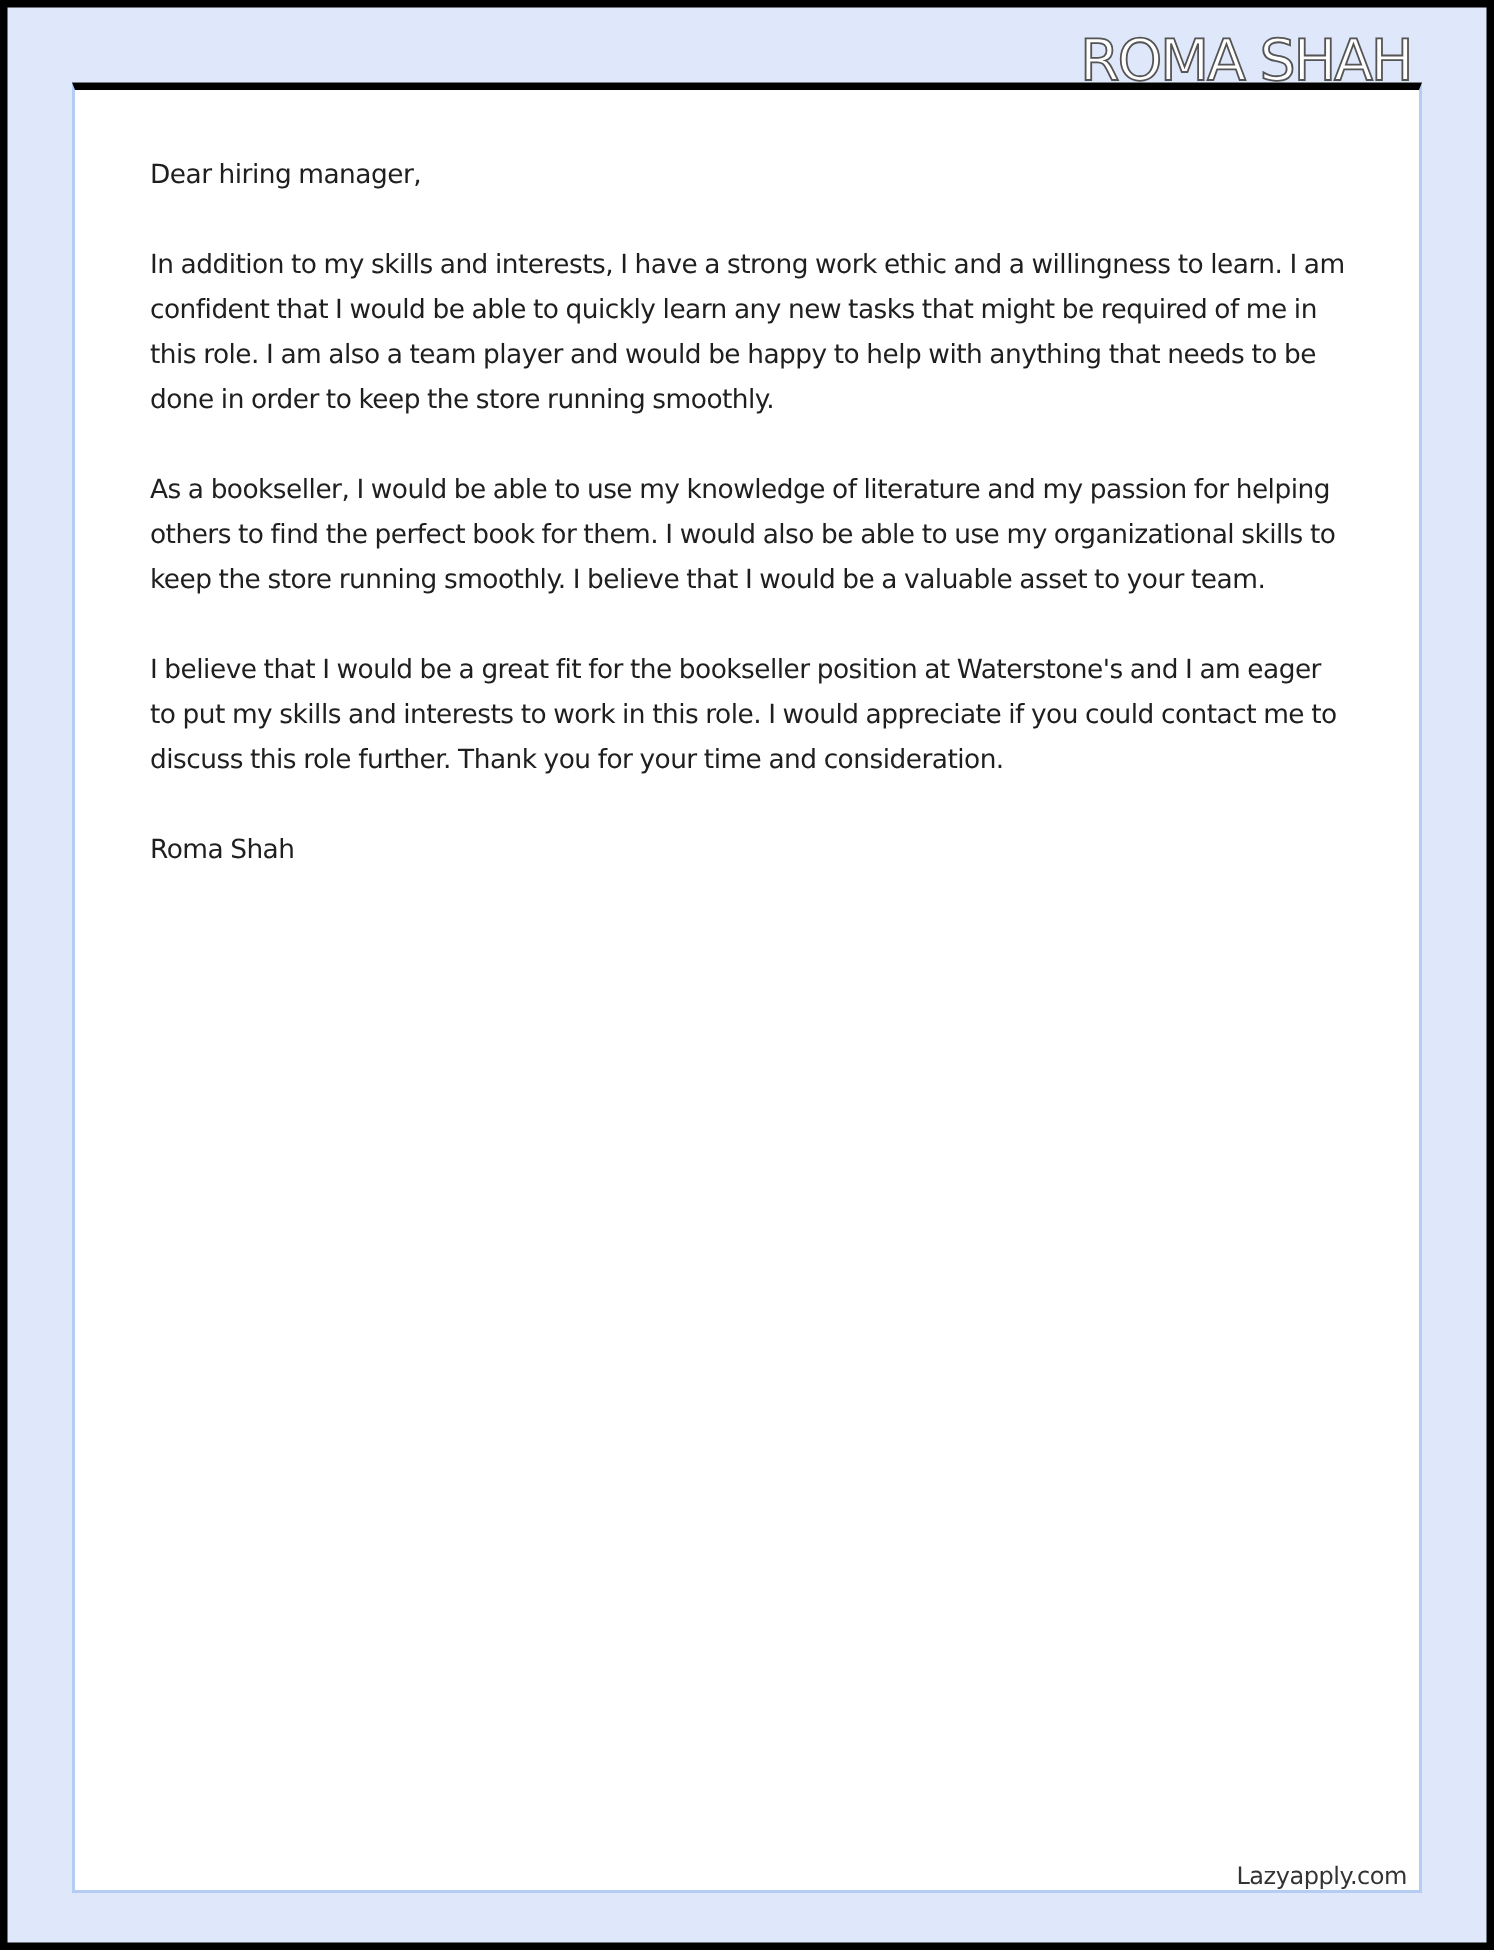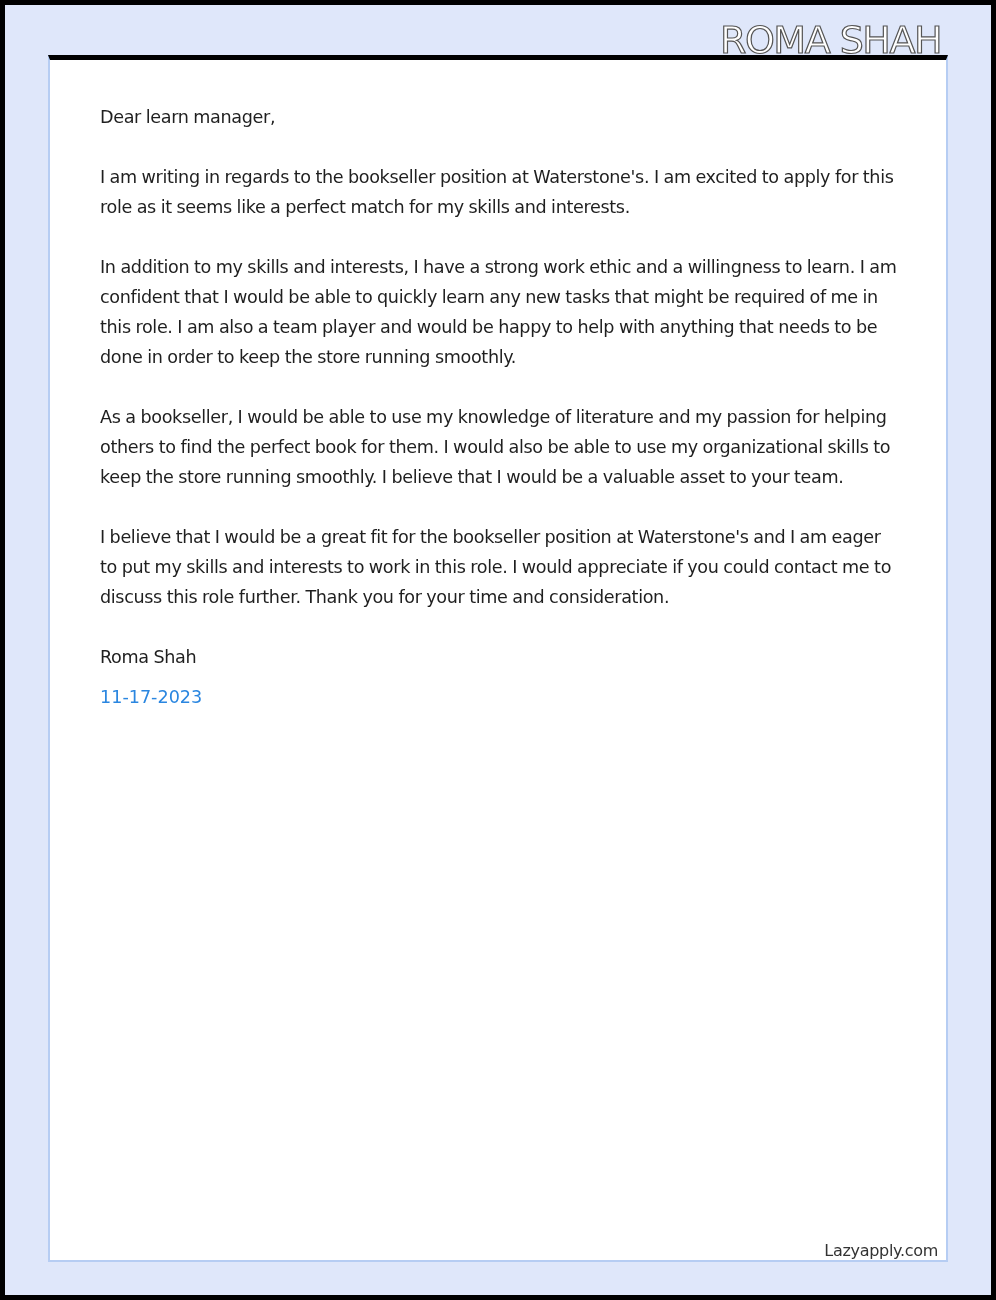--- a/index.html
+++ b/index.html
@@ -37,22 +37,20 @@
     font-size:16px; color:#333; letter-spacing:-0.3px;
   }
 </style>
 </head>
 <body>
 
 <div class="name">ROMA SHAH</div>
 
 <div class="card">
   <div class="body">
-    <p class="p">Dear learn manager,</p>
-    <p class="p">I am writing in regards to the bookseller position at Waterstone's. I am excited to apply for this role as it seems like a perfect match for my skills and interests.</p>
+    <p class="p">Dear hiring manager,</p>
     <p class="p">In addition to my skills and interests, I have a strong work ethic and a willingness to learn. I am confident that I would be able to quickly learn any new tasks that might be required of me in this role. I am also a team player and would be happy to help with anything that needs to be done in order to keep the store running smoothly.</p>
     <p class="p">As a bookseller, I would be able to use my knowledge of literature and my passion for helping others to find the perfect book for them. I would also be able to use my organizational skills to keep the store running smoothly. I believe that I would be a valuable asset to your team.</p>
     <p class="p">I believe that I would be a great fit for the bookseller position at Waterstone's and I am eager to put my skills and interests to work in this role. I would appreciate if you could contact me to discuss this role further. Thank you for your time and consideration.</p>
     <p class="p sig">Roma Shah</p>
-    <div class="date">11-17-2023</div>
   </div>
   <div class="footer">Lazyapply.com</div>
 </div>
 
 </body></html>

